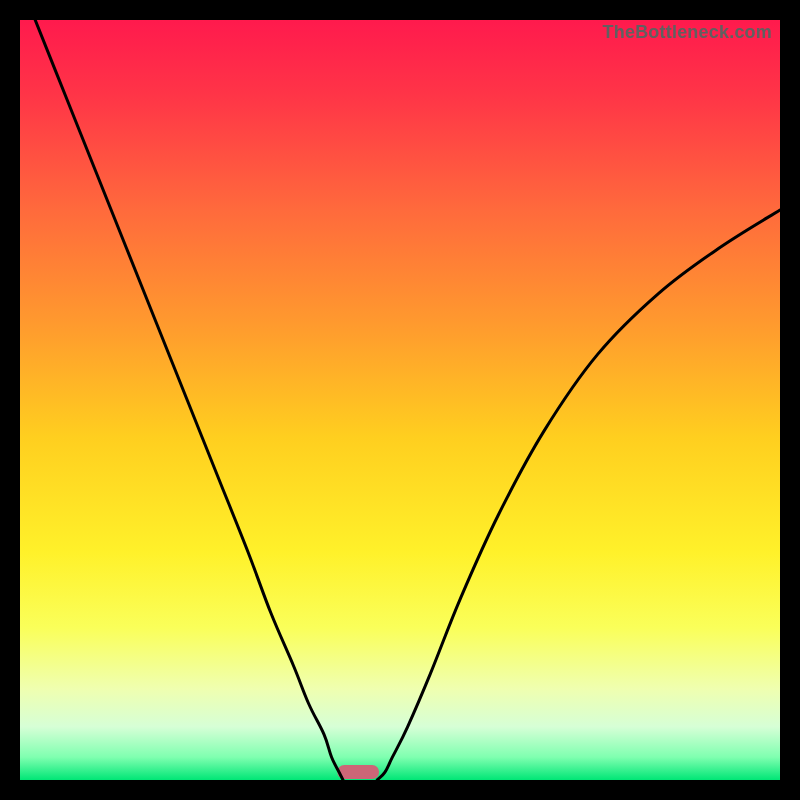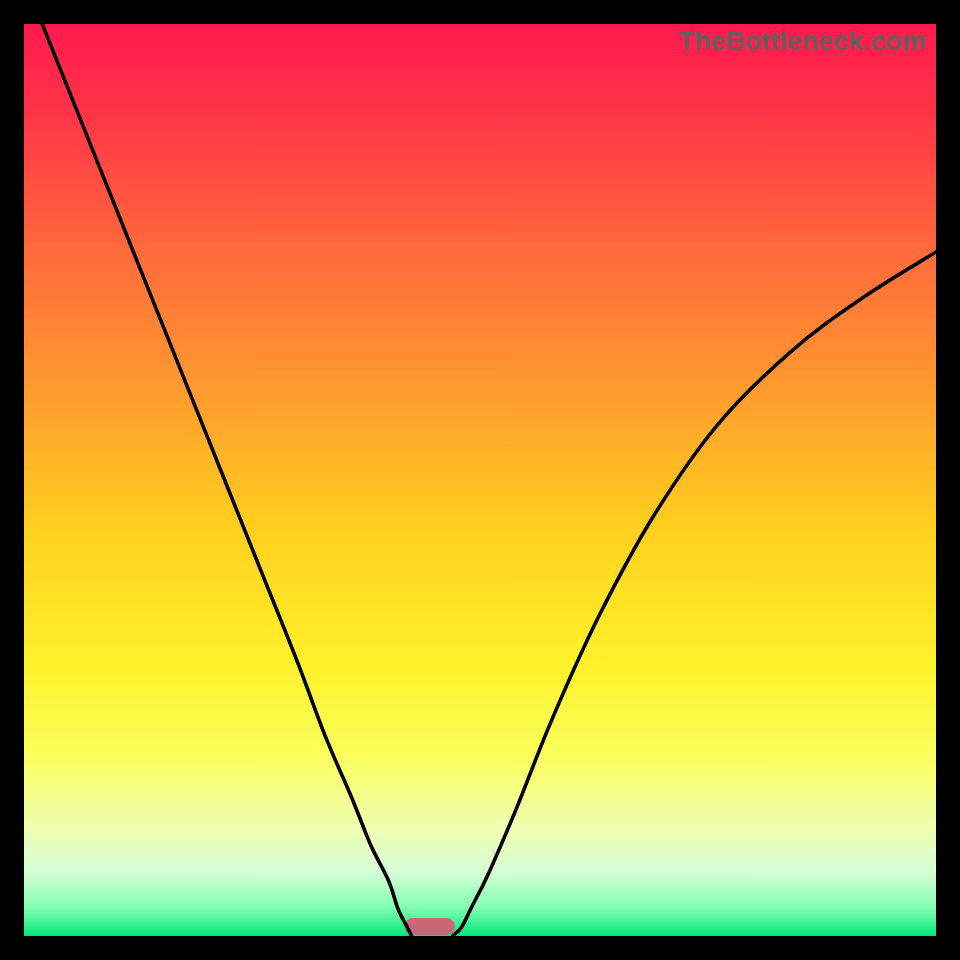--- a/index.html
+++ b/index.html
@@ -21,21 +21,21 @@
   }
   .plot-area {
     position: relative;
     width: 100%;
     height: 100%;
   }
   .watermark {
     position: absolute;
     top: 2px;
     right: 8px;
-    font-size: 22px;
+    font-size: 18px;
     font-weight: 600;
     color: #606060;
     letter-spacing: 0.2px;
     z-index: 5;
     user-select: none;
     margin-left: 15px;
   }
   svg {
     display: block;
   }

